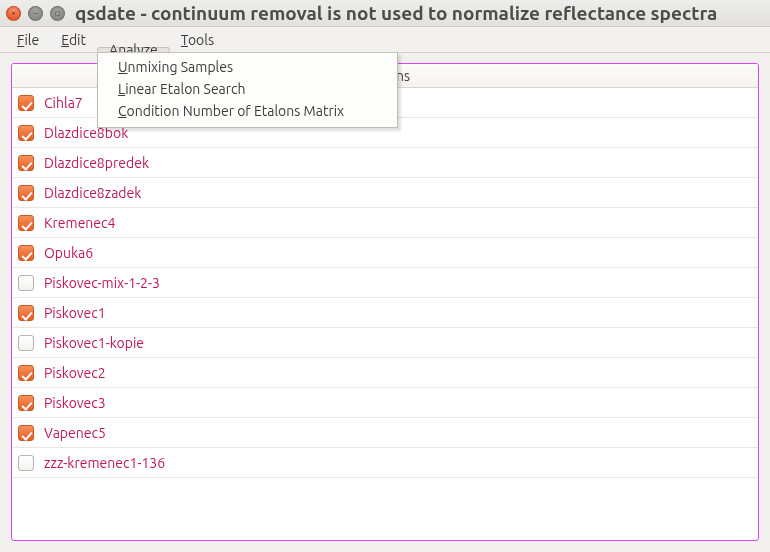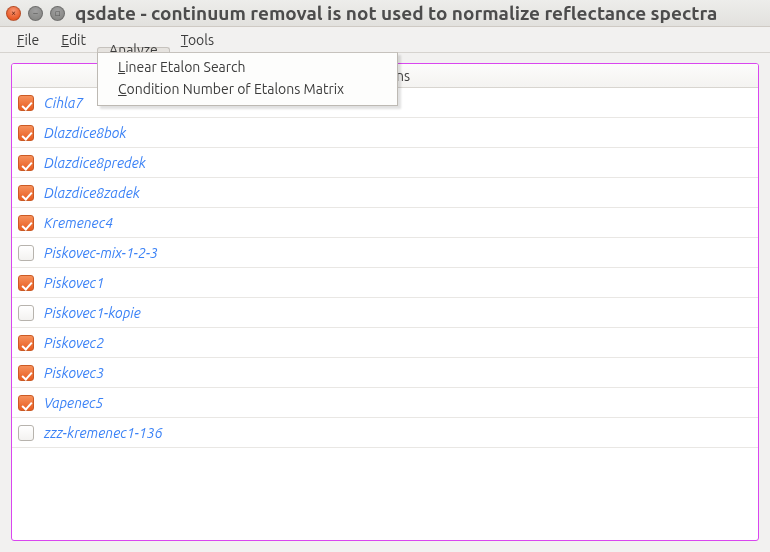--- a/index.html
+++ b/index.html
@@ -153,22 +153,21 @@
     position: absolute;
     left: 3px;
     top: 6px;
     width: 8px;
     height: 4px;
     border-left: 2px solid #ffffff;
     border-bottom: 2px solid #ffffff;
     transform: rotate(-48deg);
   }
   .row-label {
-    color: #3b82f6;
-    font-style: italic;
+    color: #be185d;
   }
 </style>
 </head>
 <body>
 
 <div class="titlebar">
   <div class="window-btns">
     <div class="win-btn close">
         <span>×</span>
       </div>
@@ -216,20 +215,24 @@
       </div>
     <div class="row">
         <span class="chk checked"></span>
         <span class="row-label">Dlazdice8zadek</span>
       </div>
     <div class="row">
         <span class="chk checked"></span>
         <span class="row-label">Kremenec4</span>
       </div>
     <div class="row">
+        <span class="chk checked"></span>
+        <span class="row-label">Opuka6</span>
+      </div>
+    <div class="row">
         <span class="chk"></span>
         <span class="row-label">Piskovec-mix-1-2-3</span>
       </div>
     <div class="row">
         <span class="chk checked"></span>
         <span class="row-label">Piskovec1</span>
       </div>
     <div class="row">
         <span class="chk"></span>
         <span class="row-label">Piskovec1-kopie</span>
@@ -247,15 +250,16 @@
         <span class="row-label">Vapenec5</span>
       </div>
     <div class="row">
         <span class="chk"></span>
         <span class="row-label">zzz-kremenec1-136</span>
       </div>
   </div>
 </div>
 
 <div class="dropdown">
+  <div class="dropdown-item"><span class="mn">Unmixing Samples</span></div>
   <div class="dropdown-item"><span class="mn">Linear Etalon Search</span></div>
   <div class="dropdown-item"><span class="mn">Condition Number of Etalons Matrix</span></div>
 </div>
 
 </body></html>

